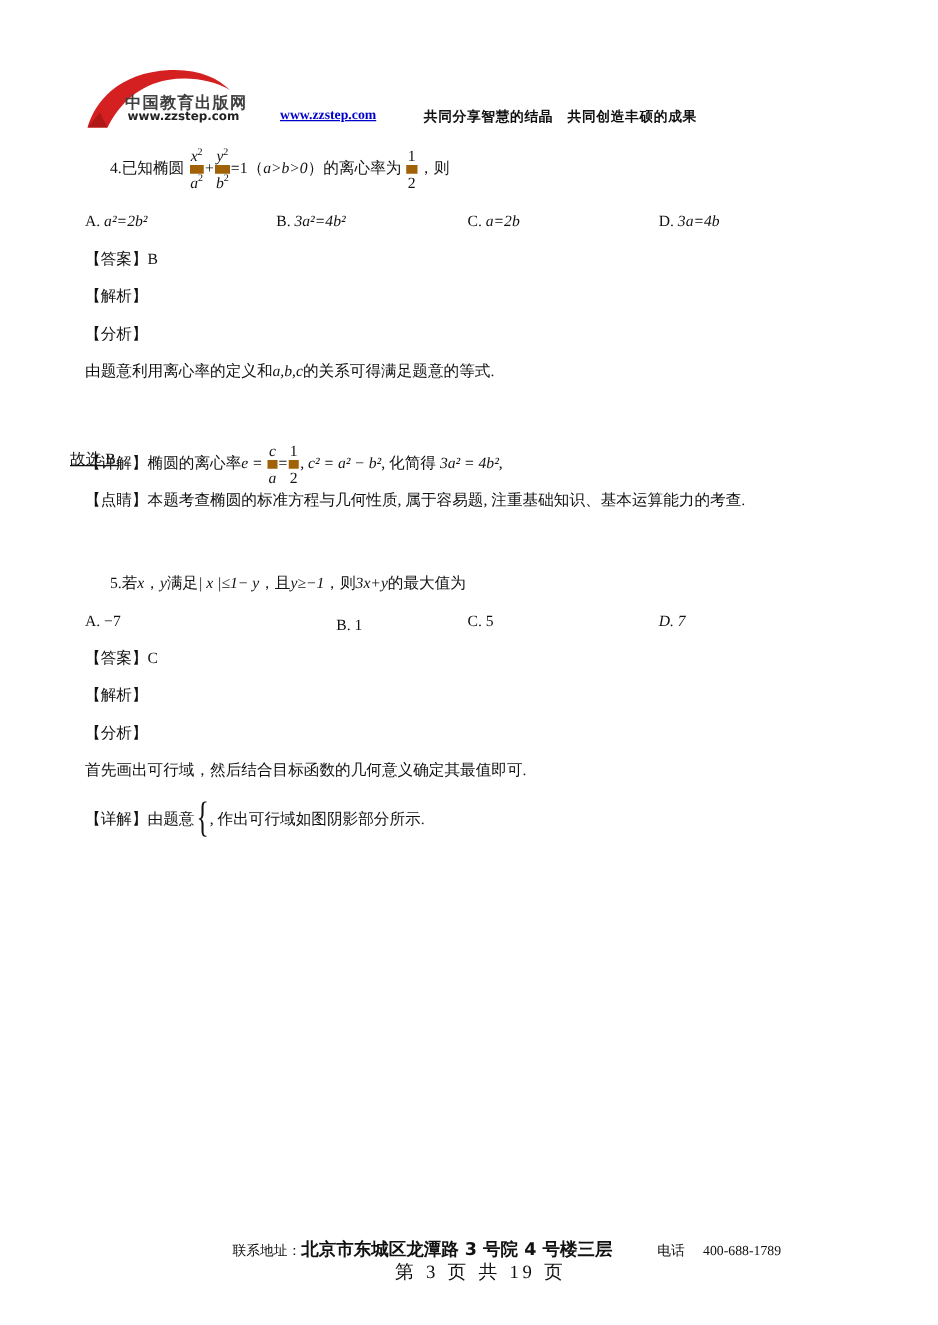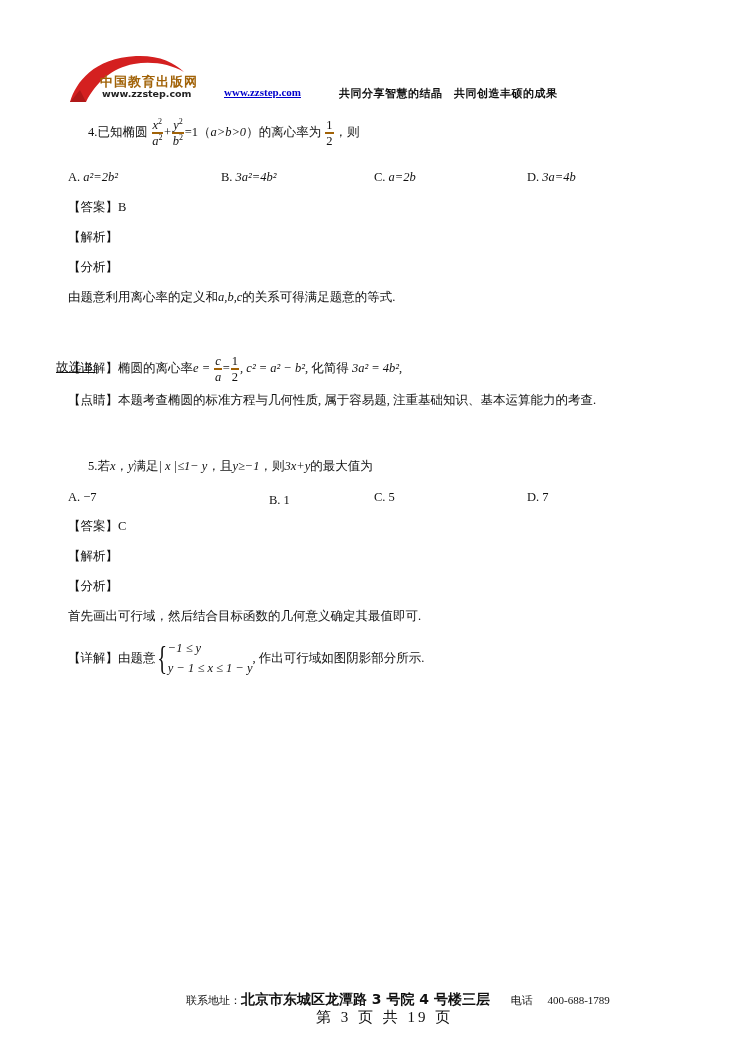--- a/index.html
+++ b/index.html
@@ -1,28 +1,28 @@
 <!DOCTYPE html>
 <html><head>
 <meta charset="utf-8">
 <style>
   html, body { margin:0; padding:0; background:#ffffff; }
   body { width:750px; height:1060px; position:relative; overflow:hidden;
          font-family: "Liberation Serif", "DejaVu Serif", serif; color:#111; }
   .abs { position:absolute; }
   .logo { left:66px; top:52px; width:130px; height:52px; }
-  .logo-cn { left:100px; top:73px; font-size:13px; font-weight:bold; letter-spacing:1px; color:#a16207; font-family:"DejaVu Serif", serif; }
+  .logo-cn { left:100px; top:73px; font-size:13px; font-weight:bold; letter-spacing:1px; color:#404040; font-family:"DejaVu Serif", serif; }
   .logo-url { left:102px; top:88px; font-size:9.5px; font-weight:bold; color:#222; font-family:"DejaVu Sans", sans-serif; }
   .site-link { left:224px; top:86px; font-size:11px; font-weight:bold; color:#0000cc; text-decoration:underline; }
   .slogan { left:339px; top:86px; font-size:11px; font-weight:bold; letter-spacing:0.5px;text-align:right; }
   .txt { font-size:12.5px; line-height:16px; white-space:nowrap; }
   i, .it { font-style:italic; }
   .frac { display:inline-block; vertical-align:middle; text-align:center; margin:0 1px; }
   .frac > span { display:block; line-height:14px; font-size:12.5px; }
-  .frac > span.num { border-bottom:2px solid #a16207; padding:0 1px; }
+  .frac > span.num { border-bottom:7px solid #a16207; padding:0 1px; }
   sup { font-size:8px; vertical-align:super; line-height:0; }
   .brace { display:inline-block; vertical-align:middle; font-size:34px; line-height:34px; transform:scaleX(0.6); margin:0 -2px; }
   .sys { display:inline-block; vertical-align:middle; line-height:20px; font-size:12.5px; }
   .footer1 { left:186px; top:991px; font-size:11px; }
   .footer1 b { font-family:"DejaVu Sans", sans-serif; font-weight:bold; font-size:14px; }
   .footer2 { left:316px; top:1008px; font-size:15px; letter-spacing:3px; }
 </style>
 </head>
 <body>
 
@@ -59,36 +59,32 @@
 <div class="abs txt" style="left:56px; top:359px;text-decoration:underline;">故选 B.</div>
 <div class="abs txt" style="left:68px; top:392px;"><span>【点睛】</span><span>本题考查椭圆的标准方程与几何性质, 属于容易题, 注重基础知识、基本运算能力的考查.</span></div>
 
 <div class="abs txt" style="left:88px; top:458px;">
   <span>5.若</span><i>x</i><span>，</span><i>y</i><span>满足</span><i>| x |≤1− y</i><span>，且</span><i>y≥−1</i><span>，则</span><i>3x+y</i><span>的最大值为</span>
 </div>
 
 <div class="abs txt" style="left:68px; top:489px;"><span>A. </span><span>−7</span></div>
 <div class="abs txt" style="left:221px; top:492px;margin-left:48px;"><span>B. </span><span>1</span></div>
 <div class="abs txt" style="left:374px; top:489px;"><span>C. </span><span>5</span></div>
-<div class="abs txt" style="left:527px; top:489px;"><span>D. </span><span>7</span></div>
+<div class="abs txt" style="left:527px; top:489px;font-style:italic;"><span>D. </span><span>7</span></div>
 
 <div class="abs txt" style="left:68px; top:518px;"><span>【答案】</span><span>C</span></div>
 <div class="abs txt" style="left:68px; top:548px;">【解析】</div>
 <div class="abs txt" style="left:68px; top:578px;">【分析】</div>
 <div class="abs txt" style="left:68px; top:608px;">首先画出可行域，然后结合目标函数的几何意义确定其最值即可.</div>
 
 <div class="abs txt" style="left:68px; top:638px; display:flex; align-items:center;">
   <span>【详解】</span>
     <span>由题意</span>
   <span class="brace">{</span>
-  <span class="sys">
-    <i style="display:block">−1 ≤ y</i>
-    <i style="display:block">y − 1 ≤ x ≤ 1 − y</i>
-  </span>
   <span>, 作出可行域如图阴影部分所示.</span>
 </div>
 
 <div class="abs footer1">
   <span>联系地址：</span><b>北京市东城区龙潭路 3 号院 4 号楼三层</b>
-  <span style="margin-left:18px;">电话</span>
+  <span style="margin-left:33px;">电话</span>
   <span style="margin-left:12px;">400-688-1789</span>
 </div>
 <div class="abs footer2">第 3 页 共 19 页</div>
 
 </body></html>

